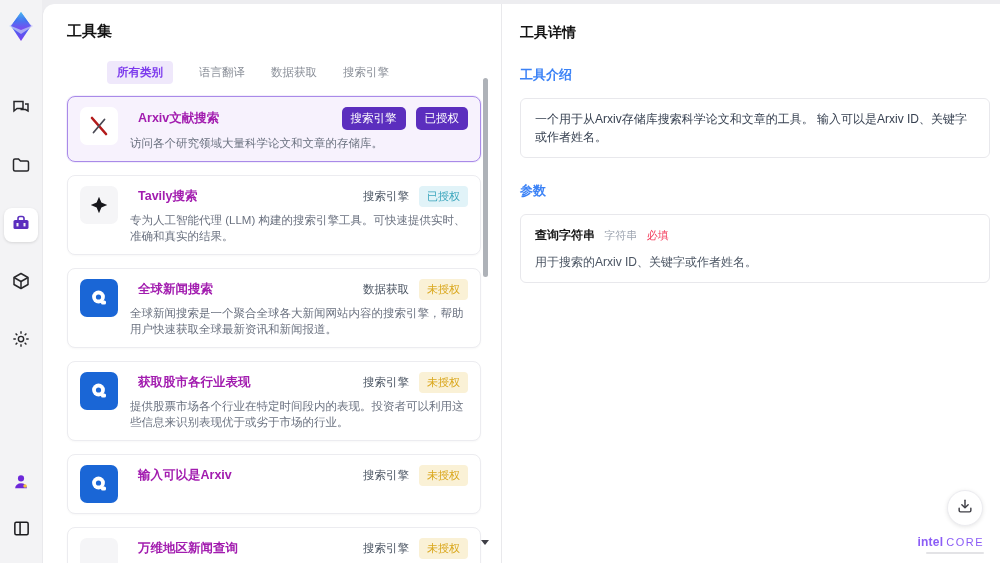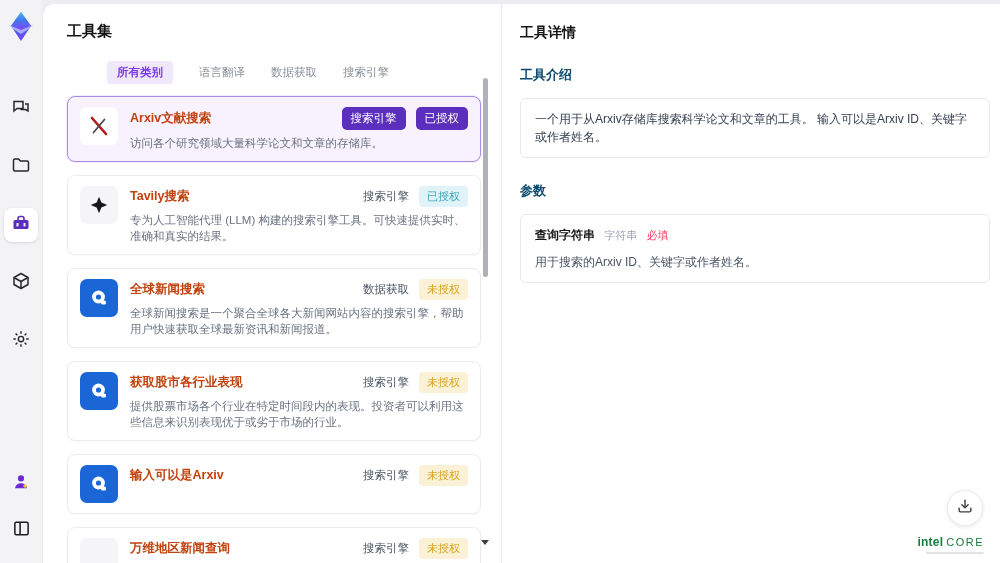--- a/index.html
+++ b/index.html
@@ -24,47 +24,47 @@
   .tabs { display:flex; align-items:center; gap:26px; margin-top:20px; font-size:11.5px;padding-left:40px; }
   .tab { color:#8a8f98; cursor:pointer; white-space:nowrap; }
   .tab.active { background:#efe8fb; color:#7c3aed; padding:4px 10px; border-radius:4px; font-weight:bold; }
   .tool-list { margin-top:12px; width:414px; display:flex; flex-direction:column; gap:13px; }
   .card { background:#fff; border:1px solid #ececf0; border-radius:8px; padding:10px 12px; display:flex; gap:12px; cursor:pointer; box-shadow:0 1px 2px rgba(0,0,0,.03); }
   .card.selected { background:#f7f2fd; border:1.5px solid #a98ae8; box-shadow:0 0 0 1px rgba(169,138,232,.15); }
   .tool-icon { width:38px; height:38px; border-radius:7px; flex-shrink:0; background:#f5f5f7; display:flex; align-items:center; justify-content:center; }
   .tool-icon.blueq { background:#1a66d6; }
   .tool-body { flex:1; min-width:0; }
   .tool-head { display:flex; align-items:center; }
-  .tool-title { font-size:12.5px; font-weight:bold; color:#c2410c; }
+  .tool-title { font-size:12.5px; font-weight:bold; color:#a21caf;margin-left:8px; }
   .tool-meta { margin-left:auto; display:flex; align-items:center; gap:10px; }
   .tool-cat { font-size:11.5px; color:#4b5563; white-space:nowrap; }
   .badge { font-size:11px; padding:3px 8px; border-radius:4px; white-space:nowrap; }
   .badge.cyan { background:#e1f3f8; color:#3ba6bd; }
   .badge.yellow { background:#faf1d6; color:#d9a61a; }
   .badge.purple, .cat-purple { background:#5b2ebe; color:#ffffff; font-size:11.5px; padding:4px 9px; border-radius:5px; }
   .tool-desc { margin-top:5px; font-size:11.5px; line-height:16px; color:#6b7280; max-width:356px; }
 
   .list-scrollbar { position:absolute; right:13px; top:74px; width:5px; height:199px; background:#aeb2b8; border-radius:3px; }
   .scroll-down { position:absolute; right:12px; bottom:18px; width:0; height:0; border-left:4px solid transparent; border-right:4px solid transparent; border-top:5px solid #3f3f46; }
 
   .v-divider { width:1px; background:#e9e9ec; }
 
   
   .right-panel { flex:1; padding:20px 10px 0 18px; }
   .details-title { font-size:14px; font-weight:bold; color:#141414; }
-  .section-heading { font-size:13px; font-weight:bold; color:#0c4a6e; margin-top:24px; }
+  .section-heading { font-size:13px; font-weight:bold; color:#3b82f6; margin-top:24px; }
   .info-box { margin-top:14px; border:1px solid #e8e8ec; border-radius:6px; padding:11px 14px; font-size:12px; color:#374151; line-height:18px; background:#fff; }
   .param-name { font-size:12px; font-weight:bold; color:#141414; }
   .param-type { font-size:11px; color:#9ca3af; margin-left:6px; }
   .param-required { font-size:11px; color:#f43f5e; margin-left:6px; }
   .param-desc { margin-top:9px; font-size:12px; color:#4b5563; }
 
   
   .download-fab { position:absolute; right:17px; bottom:37px; width:36px; height:36px; border-radius:50%; background:#fff; border:1px solid #ececf0; box-shadow:0 1px 4px rgba(0,0,0,.10); display:flex; align-items:center; justify-content:center; cursor:pointer; }
-  .intel-brand { position:absolute; right:16px; bottom:14px; color:#15803d; font-size:12px; display:flex; align-items:baseline; gap:3px; }
+  .intel-brand { position:absolute; right:16px; bottom:14px; color:#8b5cf6; font-size:12px; display:flex; align-items:baseline; gap:3px; }
   .intel-brand .intel { font-weight:bold; letter-spacing:.2px; }
   .intel-brand .core { font-size:11px; letter-spacing:1.5px; }
   .intel-underline { position:absolute; right:16px; bottom:9px; width:58px; height:2px; background:#e3e3e6; border-radius:1px; }
 </style>
 </head>
 <body>
 
 <div class="app">
 
   <aside class="rail">

